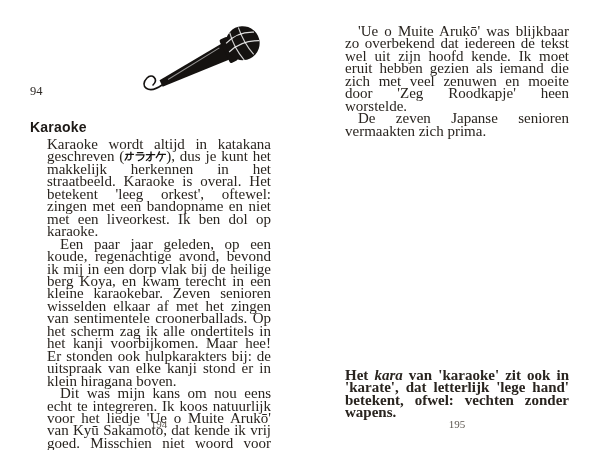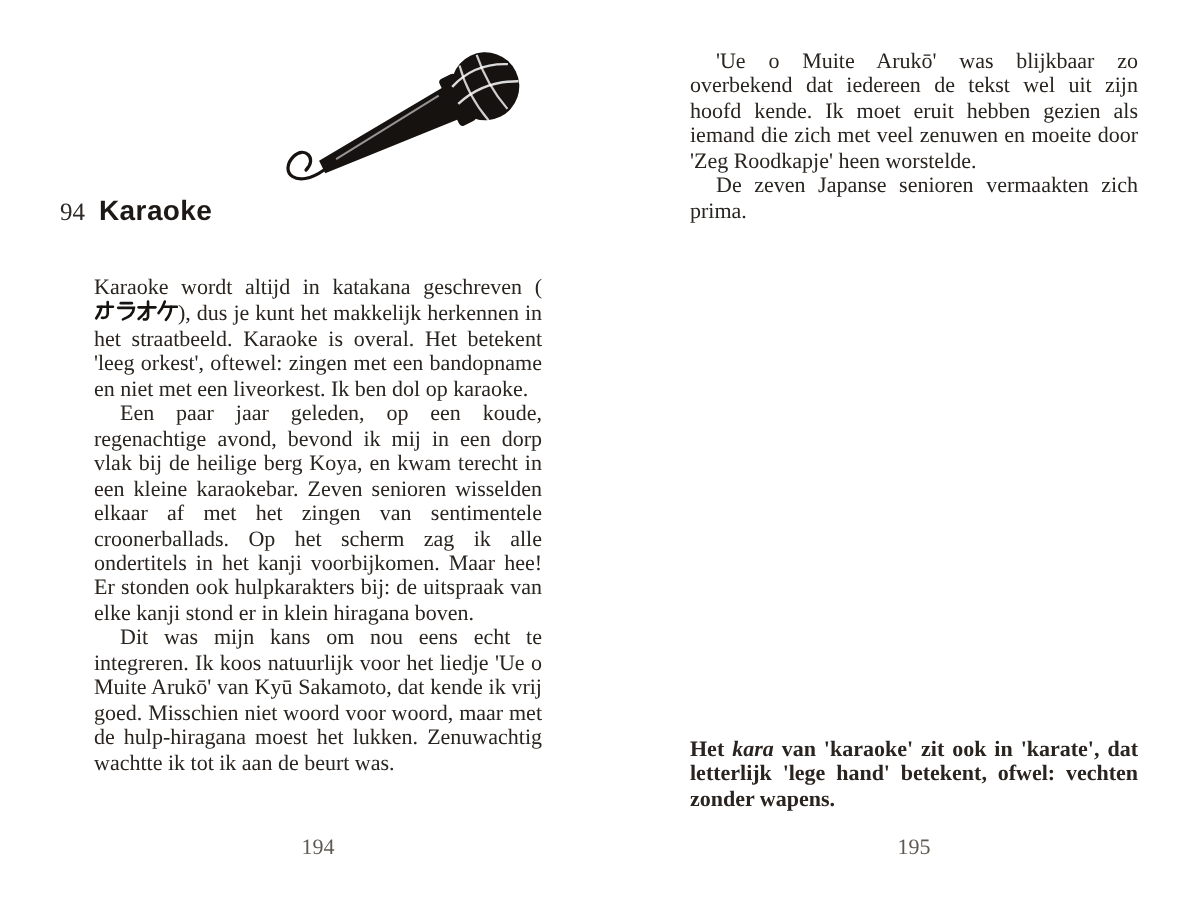--- a/index.html
+++ b/index.html
@@ -2,27 +2,27 @@
 <html lang="nl"><head>
 <meta charset="utf-8">
 <style>
   html,body{margin:0;padding:0;}
   body{
     width:600px;height:450px;position:relative;overflow:hidden;
     background:#ffffff;color:#29241f;
     font-family:"Liberation Serif",serif;
   }
   .page{position:absolute;top:0;bottom:0;}
-  .bodytext{position:absolute;font-size:11px;line-height:12.45px;text-align:justify;}
+  .bodytext{position:absolute;font-size:15px;line-height:12.45px;text-align:justify;}
   .para{margin:0;}
   .para.indent{text-indent:13px;}
   .para i{font-style:italic;}
   .jp{display:inline-block;}
   .jp svg{display:inline-block;vertical-align:-1px;}
-  .chapter{position:absolute;left:30px;top:84px;display:flex;align-items:baseline;gap:7px;}
+  .chapter{position:absolute;left:30px;top:84px;display:flex;align-items:baseline;gap:7px;flex-direction:column;}
   .chnum{font-family:"Liberation Serif",serif;font-size:12.5px;color:#2e2925;}
   .chtitle{font-family:"Liberation Sans",sans-serif;font-weight:700;font-size:14px;letter-spacing:.2px;color:#1d1916;margin-top:13px;}
   .pagenum{position:absolute;top:418px;font-size:11px;color:#5f5952;text-align:center;}
   .mic{position:absolute;left:140px;top:22px;width:130px;height:80px;}
 </style>
 </head>
 <body>
 
 <div class="page" style="left:0;width:300px;">
 

